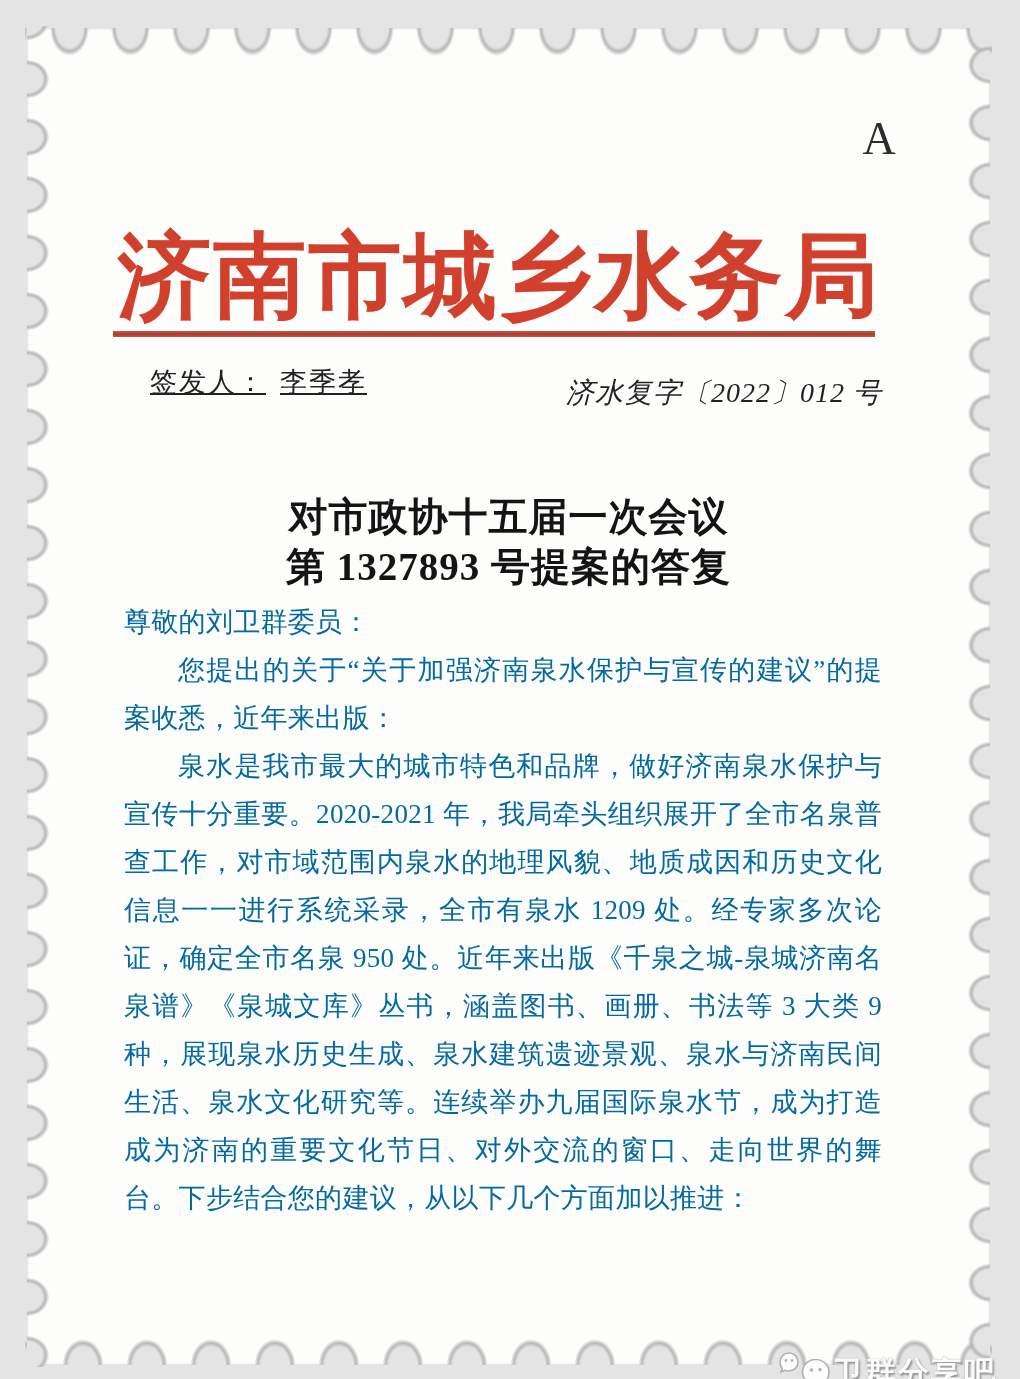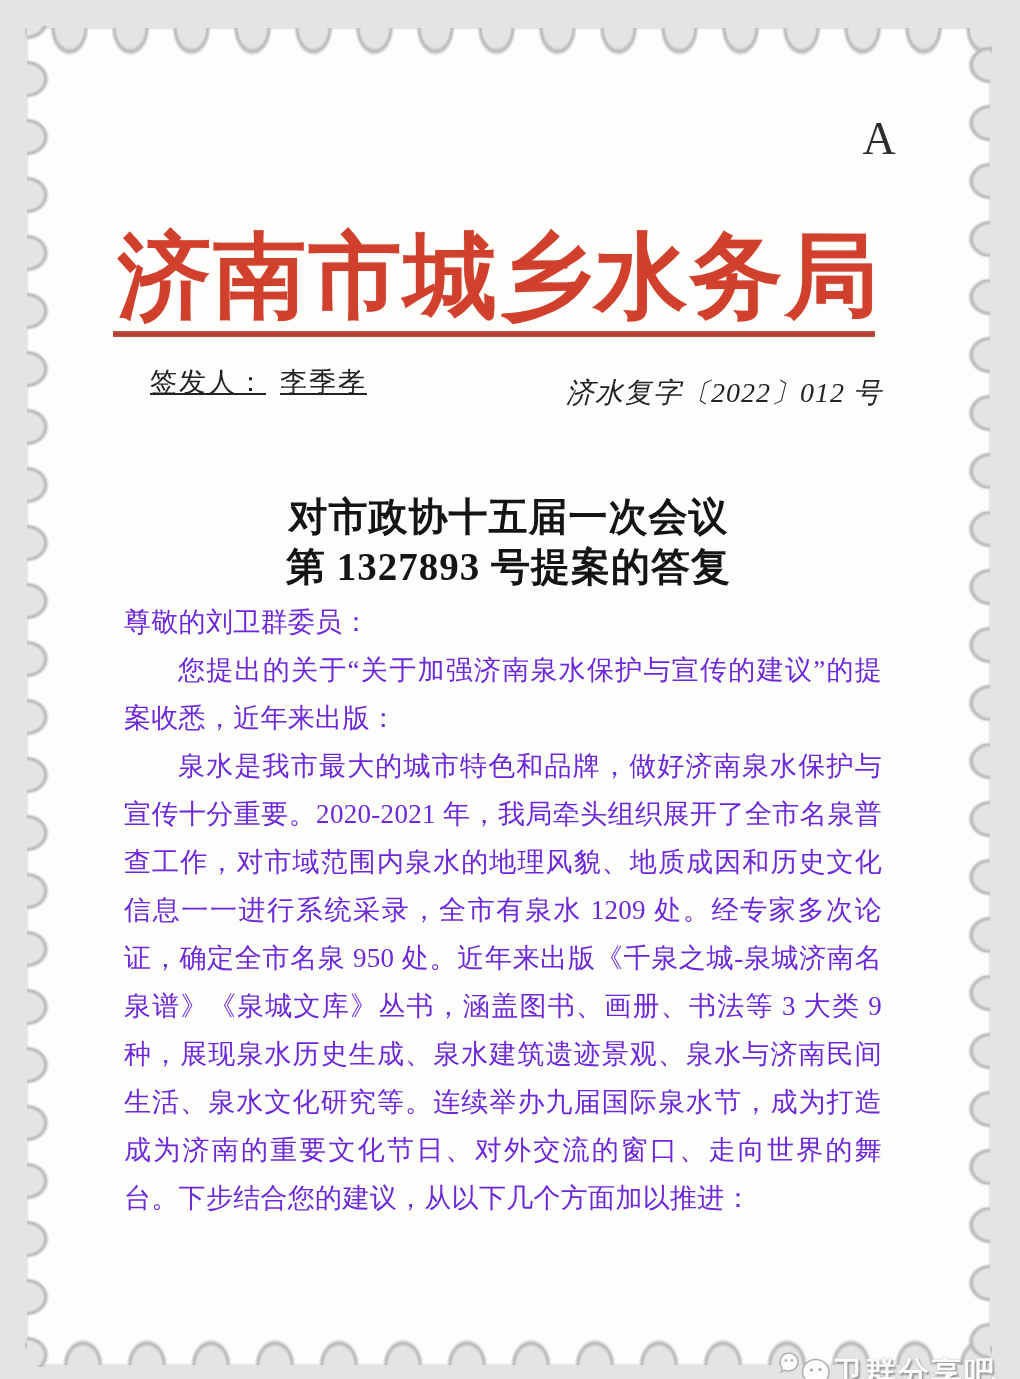--- a/index.html
+++ b/index.html
@@ -53,21 +53,21 @@
   .issuer-left{position:absolute;left:26px;top:0;letter-spacing:2px;text-decoration:underline;}
   .issuer-name{margin-left:14px;}
   .doc-number{position:absolute;right:0;top:10px;letter-spacing:1px;font-size:28px;font-style:italic;}
   .doc-title{
     position:absolute;left:0;top:428px;width:963px;
     text-align:center;font-weight:bold;color:#141414;
     font-size:39px;line-height:50px;letter-spacing:1px;margin-top:36px;
   }
   .body-text{
     position:absolute;left:97px;top:570px;width:758px;
-    font-size:27px;line-height:48px;color:#6d28d9;
+    font-size:27px;line-height:48px;color:#0369a1;
     text-align:justify;letter-spacing:.3px;
   }
   .body-text p{margin:0;text-indent:2em;}
   .body-text p.salutation{text-indent:0;}
 
   
   .watermark{
     position:absolute;left:778px;top:1350px;z-index:3;
     display:flex;align-items:flex-end;
   }

